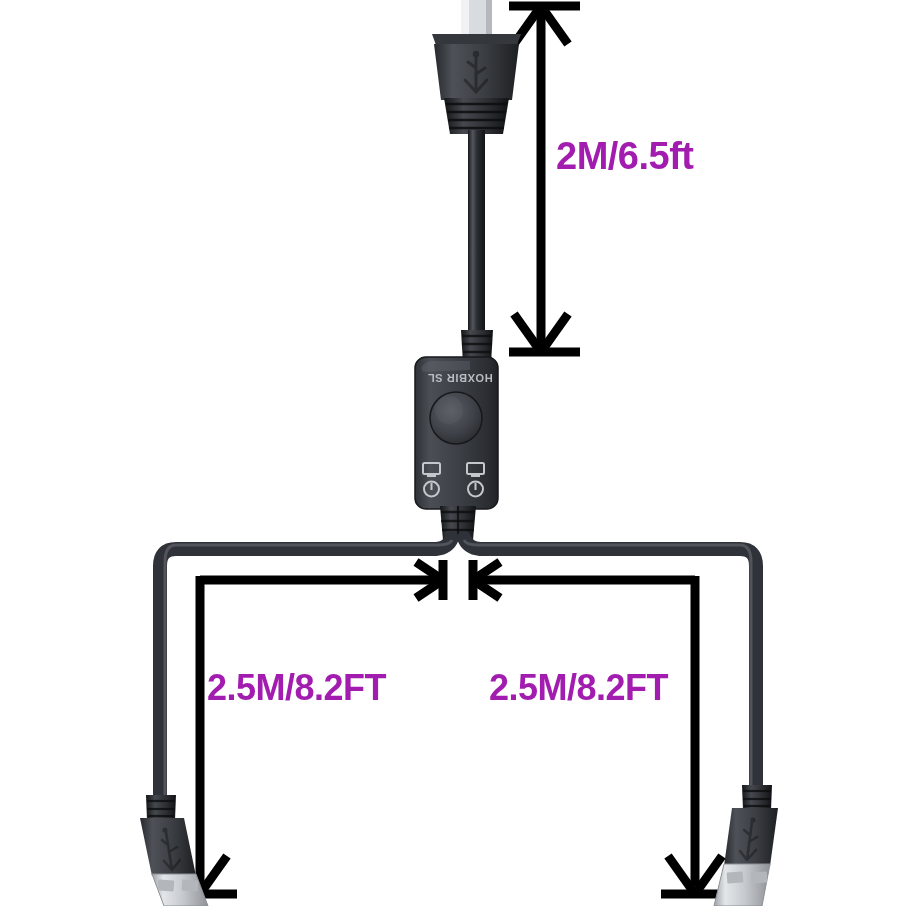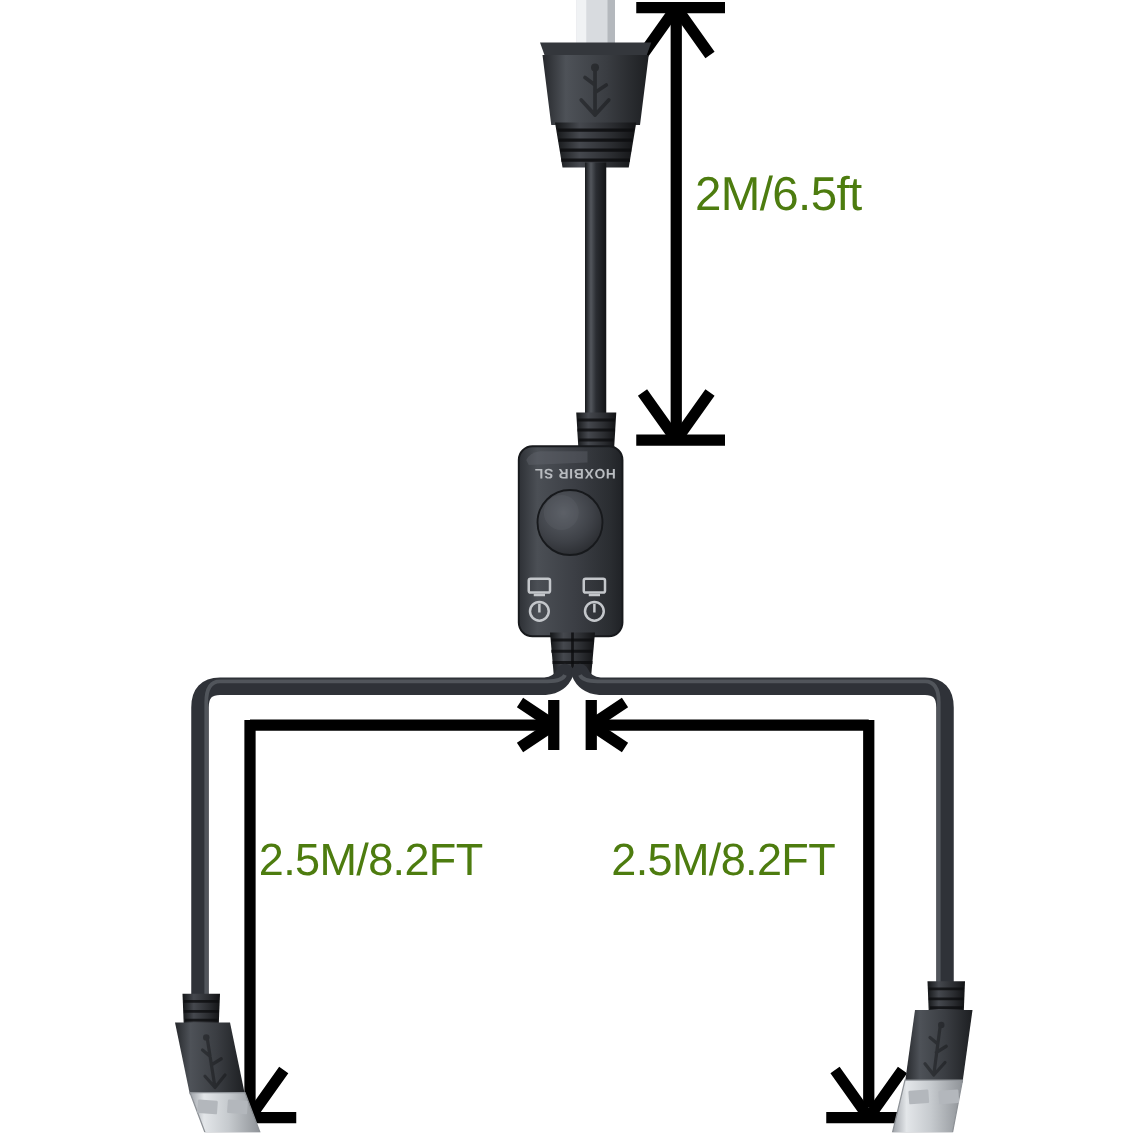--- a/index.html
+++ b/index.html
@@ -22,22 +22,22 @@
     position: absolute;
     left: 0;
     top: 0;
     width: 906px;
     height: 906px;
     display: block;
   }
   .dim-label {
     position: absolute;
     font-family: "Liberation Sans", sans-serif;
-    font-weight: normal;
-    color: #4d7c0f;
+    font-weight: bold;
+    color: #a21caf;
     white-space: nowrap;
     letter-spacing: -0.5px;
     line-height: 1;
     user-select: none;
     text-align: center;
   }
   #label-vertical {
     left: 556px;
     top: 137px;
     font-size: 38px;

